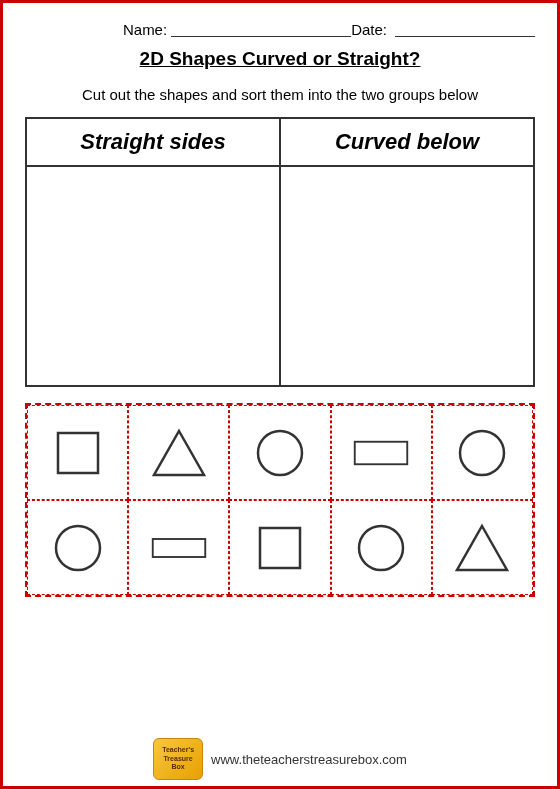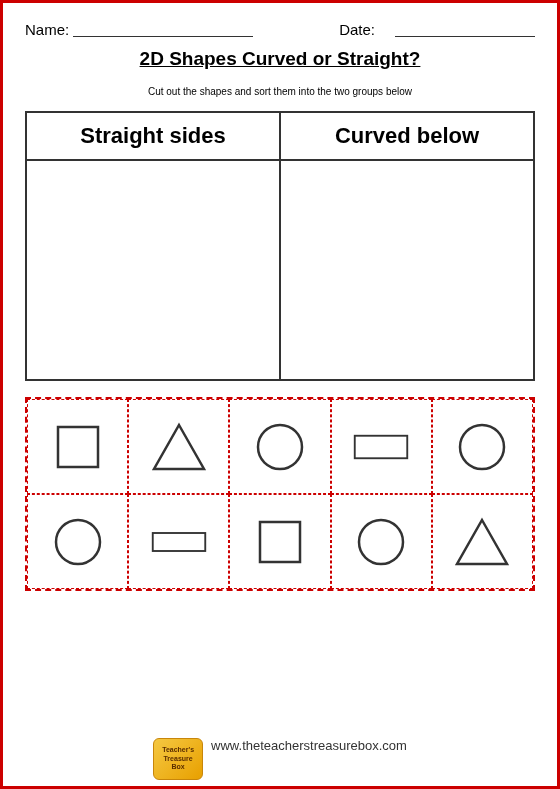--- a/index.html
+++ b/index.html
@@ -13,21 +13,21 @@
       position: relative;
       overflow: hidden;
     }
 
     .page {
       padding: 18px 22px 10px 22px;
     }
 
     .header-row {
       display: flex;
-      justify-content: space-between;
+      justify-content: flex-end;
       align-items: center;
       margin-bottom: 10px;
       font-size: 15px;
     }
 
     .name-field {
       display: flex;
       align-items: center;
       gap: 4px;
     }
@@ -36,60 +36,61 @@
     .name-line {
       display: inline-block;
       width: 180px;
       border-bottom: 1.5px solid #333;
       height: 14px;
     }
 
     .date-field {
       display: flex;
       align-items: center;
-      gap: 20px;
+      gap: 8px;
     }
 
     .date-line {
       display: inline-block;
       width: 140px;
       border-bottom: 1.5px solid #333;
       height: 14px;
     }
 
     .title {
       text-align: center;
       font-size: 19px;
       font-weight: bold;
       text-decoration: underline;
       margin-bottom: 16px;
     }
 
     .subtitle {
       text-align: center;
-      font-size: 10px;
+      font-size: 15px;
       margin-bottom: 14px;
       font-family: Arial, sans-serif;
     }
 
     
     .sort-table {
       width: 100%;
       border: 2px solid #333;
       border-collapse: collapse;
       margin-bottom: 16px;
     }
 
     .sort-table th {
       border: 2px solid #333;
       padding: 10px 8px;
       font-size: 22px;
       font-weight: bold;
       text-align: center;
       font-family: 'Comic Sans MS', cursive, sans-serif;
+      font-style: italic;
     }
 
     .sort-table td {
       border: 2px solid #333;
       height: 220px;
       width: 50%;
       vertical-align: top;
     }
 
     
@@ -220,19 +221,19 @@
       <div class="cutout-cell">
         <svg class="shape" viewBox="0 0 60 60">
           <polygon points="30,8 55,52 5,52" fill="none" stroke="#333" stroke-width="2.5"></polygon>
         </svg>
       </div>
 
     </div>
   </div>
 </div>
 
-<div style="position: absolute; bottom: 6px; left: 0; right: 0; display: flex; justify-content: center; gap: 8px; padding: 0 23px;">
+<div style="position: absolute; bottom: 6px; left: 0; right: 0; display: flex; align-items: center; justify-content: center; gap: 8px; padding: 0 23px;">
 
   <div style="width: 50px; height: 42px; background: linear-gradient(135deg, #f5c842, #e8a000); border-radius: 6px; display: flex; align-items: center; justify-content: center; font-size: 7px; font-weight: bold; color: #5a2d00; text-align: center; line-height: 1.2; border: 1px solid #c8860a;">
     Teacher's<br>Treasure<br>Box
   </div>
   <span class="footer-url">www.theteacherstreasurebox.com</span>
 </div>
 
 </body></html>

